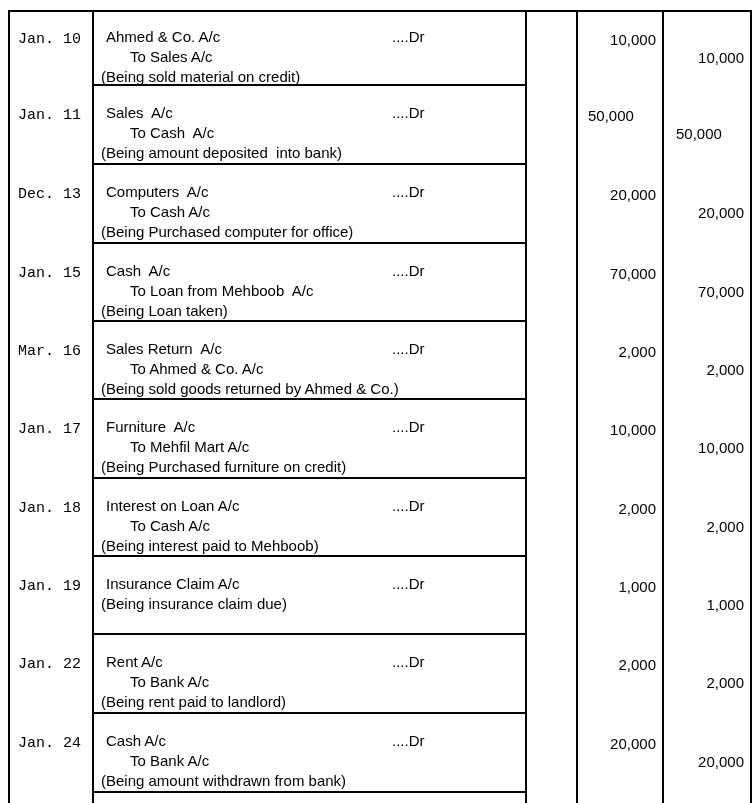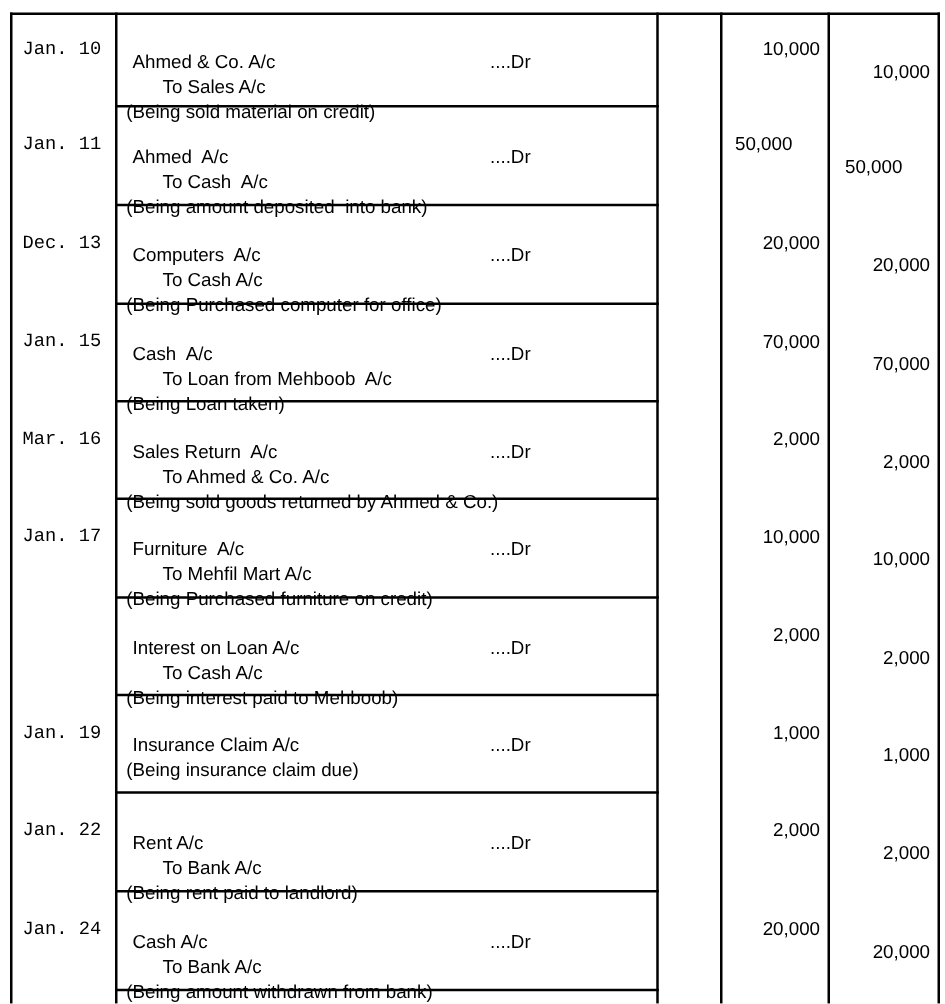--- a/index.html
+++ b/index.html
@@ -7,21 +7,21 @@
     position:relative;width:756px;height:803px;background:#ffffff;
     font-family:"Liberation Sans",sans-serif;color:#000;overflow:hidden;
   }
   .table{position:absolute;left:8px;top:10px;width:744px;height:793px;}
   .vline{position:absolute;top:0;width:2px;height:100%;background:#000;}
   .hline-top{position:absolute;left:0;top:0;width:744px;height:2px;background:#000;}
   .rows{position:absolute;left:0;top:0;width:744px;}
   .row{position:relative;width:744px;}
   .cell{position:absolute;top:0;height:100%;box-sizing:border-box;font-size:15px;line-height:20px;}
   .date{left:2px;width:68px;padding:20px 17px 0 8px;white-space:pre;font-family:Liberation Mono, monospace;}
-  .particulars{left:84px;width:435px;border-bottom:2px solid #000;padding-top:30px;}
+  .particulars{left:84px;width:435px;border-bottom:2px solid #000;padding-top:17px;}
   .line{line-height:20px;white-space:pre;}
   .acct{padding-left:14px;position:relative;}
   .dr{position:absolute;left:300px;top:0;white-space:pre;}
   .to{padding-left:38px;}
   .narr{padding-left:9px;}
   .debit{left:570px;width:84px;padding:20px 6px 0 0;text-align:right;white-space:pre;}
   .credit{left:656px;width:86px;padding:38px 6px 0 0;text-align:right;white-space:pre;}
   .debit[data-align="left"]{text-align:left;padding-left:10px;padding-right:0;}
   .credit[data-align="left"]{text-align:left;padding-left:12px;padding-right:0;}
 </style>
@@ -48,21 +48,21 @@
           <div class="line to">To Sales A/c</div>
           <div class="line narr">(Being sold material on credit)</div>
         </div>
         <div class="cell debit" data-align="right">10,000</div>
         <div class="cell credit" data-align="right">10,000</div>
       </div>
 
       <div class="row" style="height:79px">
         <div class="cell date">Jan. 11</div>
         <div class="cell particulars">
-          <div class="line acct"><span>Ahmed  A/c</span><span class="dr">....Dr</span></div>
+          <div class="line acct"><span>Sales  A/c</span><span class="dr">....Dr</span></div>
           <div class="line to">To Cash  A/c</div>
           <div class="line narr">(Being amount deposited  into bank)</div>
         </div>
         <div class="cell debit" data-align="left">50,000</div>
         <div class="cell credit" data-align="left">50,000</div>
       </div>
 
       <div class="row" style="height:79px">
         <div class="cell date">Dec. 13</div>
         <div class="cell particulars">
@@ -101,20 +101,21 @@
         <div class="cell particulars">
           <div class="line acct"><span>Furniture  A/c</span><span class="dr">....Dr</span></div>
           <div class="line to">To Mehfil Mart A/c</div>
           <div class="line narr">(Being Purchased furniture on credit)</div>
         </div>
         <div class="cell debit" data-align="right">10,000</div>
         <div class="cell credit" data-align="right">10,000</div>
       </div>
 
       <div class="row" style="height:78px">
+        <div class="cell date">Jan. 18</div>
         <div class="cell particulars">
           <div class="line acct"><span>Interest on Loan A/c</span><span class="dr">....Dr</span></div>
           <div class="line to">To Cash A/c</div>
           <div class="line narr">(Being interest paid to Mehboob)</div>
         </div>
         <div class="cell debit" data-align="right">2,000</div>
         <div class="cell credit" data-align="right">2,000</div>
       </div>
 
       <div class="row" style="height:78px">

